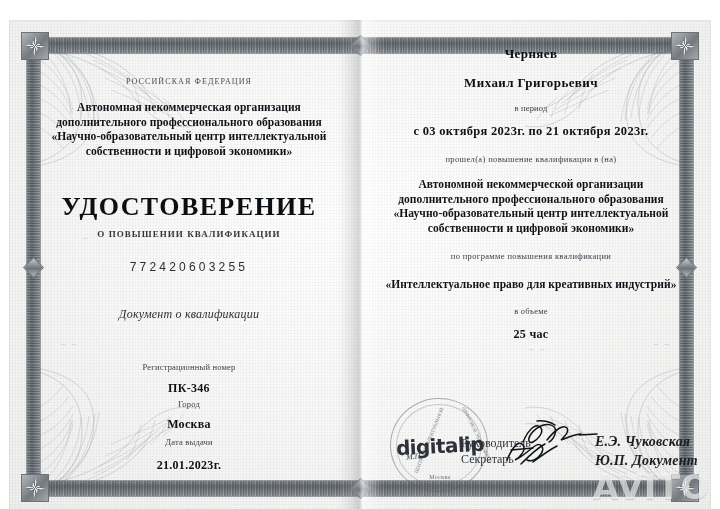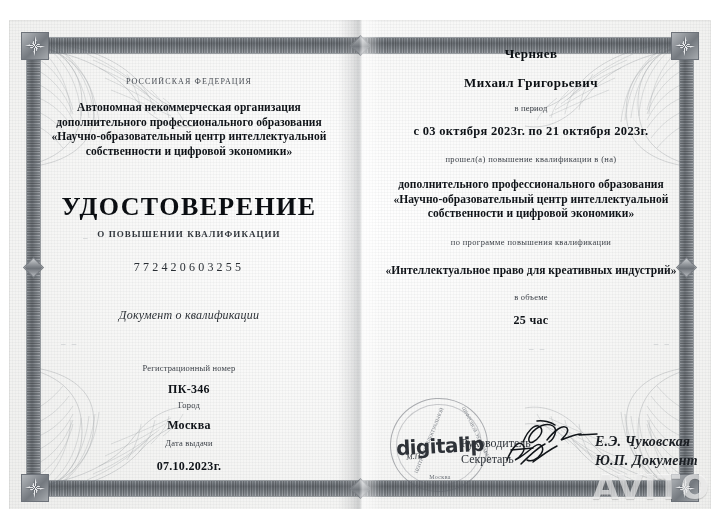--- a/index.html
+++ b/index.html
@@ -122,21 +122,21 @@
   .t-caps{font-size:8px;letter-spacing:1.1px;color:#474c53;}
   .org{
     font-weight:bold;font-size:11.5px;line-height:14.5px;color:#0f1318;
     letter-spacing:.05px;
   }
   .title{
     font-size:26px;font-weight:bold;letter-spacing:1.4px;color:#0b0e12;
     font-family:"Liberation Serif", serif;
   }
   .subtitle{font-size:9px;letter-spacing:1.05px;color:#31363c;font-weight:bold;}
-  .docnum{font-size:12px;letter-spacing:3.2px;color:#2a2f35;font-family:Liberation Serif, serif;}
+  .docnum{font-size:12px;letter-spacing:3.2px;color:#2a2f35;font-family:Liberation Sans, sans-serif;}
   .italic{font-style:italic;font-size:12px;color:#2b3036;letter-spacing:.2px;}
   .lbl{font-size:8.5px;color:#3c4148;letter-spacing:.2px;}
   .val{font-size:12px;font-weight:bold;color:#0f1318;letter-spacing:.3px;}
   .name-l{font-size:13px;font-weight:bold;letter-spacing:.4px;color:#0c1014;}
   .prog{font-size:11.5px;font-weight:bold;color:#0f1318;letter-spacing:.05px;}
 
   .dash{
     position:absolute;font-size:9px;color:#b6babe;letter-spacing:2px;z-index:7;
     user-select:none;
   }
@@ -361,34 +361,35 @@
 
       <div class="italic" style="margin-top:33px;">Документ о квалификации</div>
 
       <div class="lbl" style="margin-top:40px;">Регистрационный номер</div>
       <div class="val" style="margin-top:9px;">ПК-346</div>
 
       <div class="lbl" style="margin-top:3px;">Город</div>
       <div class="val" style="margin-top:8px;">Москва</div>
 
       <div class="lbl" style="margin-top:5px;">Дата выдачи</div>
-      <div class="val" style="margin-top:11px;">07.10.2023г.</div>
+      <div class="val" style="margin-top:11px;">21.01.2023г.</div>
     </div>
 
     <div class="page page-right">
 
       <div class="name-l" style="margin-top:26px;">Черняев</div>
       <div class="name-l" style="margin-top:13px;">Михаил Григорьевич</div>
 
       <div class="lbl" style="margin-top:12px;">в период</div>
       <div class="val" style="margin-top:11px;font-size:12.5px;">с 03 октября 2023г. по 21 октября 2023г.</div>
 
       <div class="t-small" style="margin-top:15px;">прошел(а) повышение квалификации в (на)</div>
 
       <div class="org" style="margin-top:13px;">
+        <div>Автономной некоммерческой организации</div>
         <div>дополнительного профессионального образования</div>
         <div>«Научно-образовательный центр интеллектуальной</div>
         <div>собственности и цифровой экономики»</div>
       </div>
 
       <div class="t-small" style="margin-top:16px;">по программе повышения квалификации</div>
 
       <div class="prog" style="margin-top:17px;">«Интеллектуальное право для креативных индустрий»</div>
 
       <div class="lbl" style="margin-top:16px;">в объеме</div>

